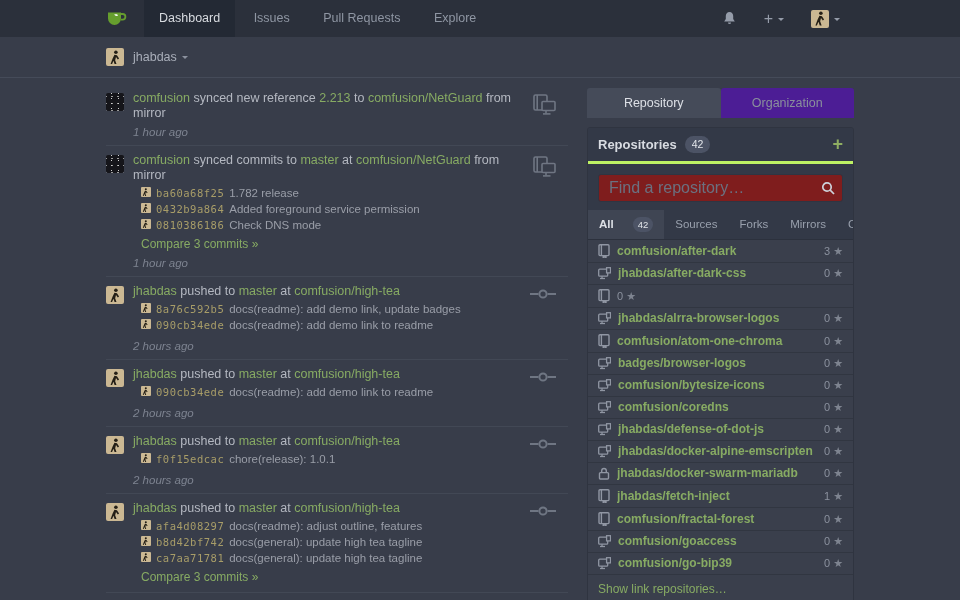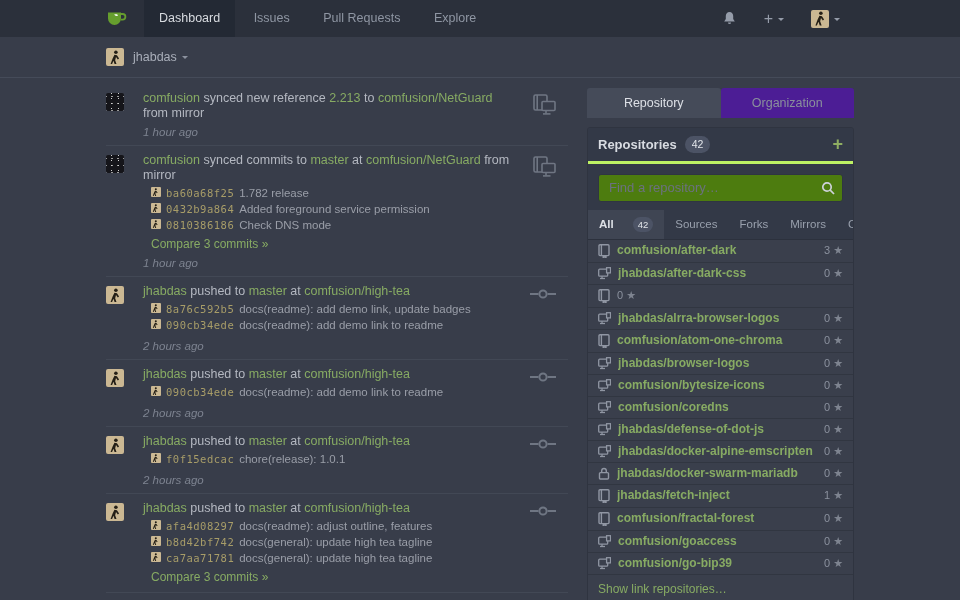--- a/index.html
+++ b/index.html
@@ -32,21 +32,21 @@
   .ctx-name{margin-left:9px;color:#a9aeb9}
   .subheader .caret{color:#8b919e}
 
   
   .main .container{display:flex;gap:19px;padding-top:6px;align-items:flex-start}
   .feed{flex:1;min-width:0}
 
   
   .feed-item{position:relative;padding:7px 0;border-bottom:1px solid #424855}
   .feed-item .avatar{position:absolute;left:0;top:9px}
-  .fi-body{margin-left:37px;padding-right:50px}
+  .fi-body{margin-left:27px;padding-right:50px}
   .fi-line{line-height:15px;color:#b4b8c1}
   .fi-commits{list-style:none;margin:4px 0 0 8px}
   .fi-commits li{height:16px;display:flex;align-items:flex-start;gap:5px;font-size:11.5px;color:#9a9ea8;white-space:nowrap;overflow:hidden}
   .sha{font-family:"DejaVu Sans Mono","Liberation Mono",monospace;font-size:10.5px;color:#a89d68;letter-spacing:.5px}
   .fi-compare{display:block;margin:2px 0 0 8px;font-size:12px;line-height:15px;color:#87ab63}
   .fi-time{margin-top:5px;font-size:11.5px;line-height:12px;font-style:italic;color:#7d8390}
   .fi-icon{position:absolute;right:12px;top:10px;color:#6f7683}
   .fi-compare:empty,.fi-time:empty,.fi-commits:empty{display:none}
 
   
@@ -58,31 +58,31 @@
 
   .panel{margin-top:9px;border:1px solid #2f3440;border-radius:3px;overflow:hidden;background:#3a3f4c}
   .panel-header{display:flex;align-items:center;background:#333947;padding:8px 10px;border-bottom:3px solid #bef264}
   .panel-title{color:#d9dce2;font-weight:bold;font-size:13px}
   .count-badge{background:#4c5365;color:#e2e5ea;font-size:10.5px;line-height:1;padding:3px 7px;border-radius:9px;margin-left:8px}
   .panel-spacer{flex:1}
   .panel-plus{color:#8fae62;font-size:18px;font-weight:bold;line-height:14px}
 
   .search-section{background:#333947;padding:10px 10px 8px}
   .search-wrap{position:relative}
-  .search-input{width:100%;height:28px;background:#4d7c0f;border:1px solid #2f3542;border-radius:3px;color:#c6cad3;font-size:13px;padding:0 30px 0 10px;font-family:inherit;outline:none}
+  .search-input{width:100%;height:28px;background:#7f1d1d;border:1px solid #2f3542;border-radius:3px;color:#c6cad3;font-size:16px;padding:0 30px 0 10px;font-family:inherit;outline:none}
   .search-input::placeholder{color:#6b7180}
   .search-icon{position:absolute;right:8px;top:7px;color:#ced2da}
 
   .filters{background:#333947;display:flex;align-items:stretch;font-size:11.5px;border-bottom:1px solid #2c313d}
   .filter{padding:7px 11px;color:#99a0ad;display:flex;align-items:center;gap:19px}
   .filter.active{background:#3f4553;color:#dde0e6;font-weight:bold}
   .f-badge{background:#4c5365;color:#e2e5ea;font-size:9.5px;font-weight:normal;line-height:1;padding:3px 5px;border-radius:8px}
   .f-badge:empty{display:none}
 
-  .repo-row{display:flex;align-items:flex-start;gap:7px;padding:4px 10px;border-bottom:1px solid rgba(0,0,0,.14);font-size:12px;line-height:13px}
+  .repo-row{display:flex;align-items:center;gap:7px;padding:4px 10px;border-bottom:1px solid rgba(0,0,0,.14);font-size:12px;line-height:13px}
   .r-icon{color:#9096a3;display:flex;flex:none}
   .r-name{flex:1;min-width:0;overflow:hidden;text-overflow:ellipsis;white-space:nowrap;font-weight:bold;color:#87ab63}
   .r-stars{color:#8b919e;font-size:11px;display:flex;align-items:center;gap:3px;flex:none}
   .star-glyph{color:#7e8490;font-size:11px}
   .show-more{display:block;padding:7px 10px;font-size:12px;color:#87ab63}
 </style>
 </head>
 <body>
 
 <header class="navbar">
@@ -507,21 +507,21 @@
             </a>
             <a class="repo-row">
               <span class="r-icon">
                 <svg width="13" height="13" viewBox="0 0 13 13" fill="none" stroke="currentColor" stroke-width="1.3">
                   <rect x="0.7" y="2.2" width="9" height="7" rx="1"></rect>
                   <line x1="4" y1="9.2" x2="4" y2="11.2"></line>
                   <line x1="2" y1="11.5" x2="7" y2="11.5"></line>
                   <rect x="8.6" y="0.7" width="3.9" height="5.2" fill="#3a3f4c"></rect>
                 </svg>
               </span>
-              <span class="r-name">jhabdas/browser-logos</span>
+              <span class="r-name">badges/browser-logos</span>
               <span class="r-stars">
                 <span>0</span>
                 <span class="star-glyph">★</span>
               </span>
             </a>
             <a class="repo-row">
               <span class="r-icon">
                 <svg width="13" height="13" viewBox="0 0 13 13" fill="none" stroke="currentColor" stroke-width="1.3">
                   <rect x="0.7" y="2.2" width="9" height="7" rx="1"></rect>
                   <line x1="4" y1="9.2" x2="4" y2="11.2"></line>

